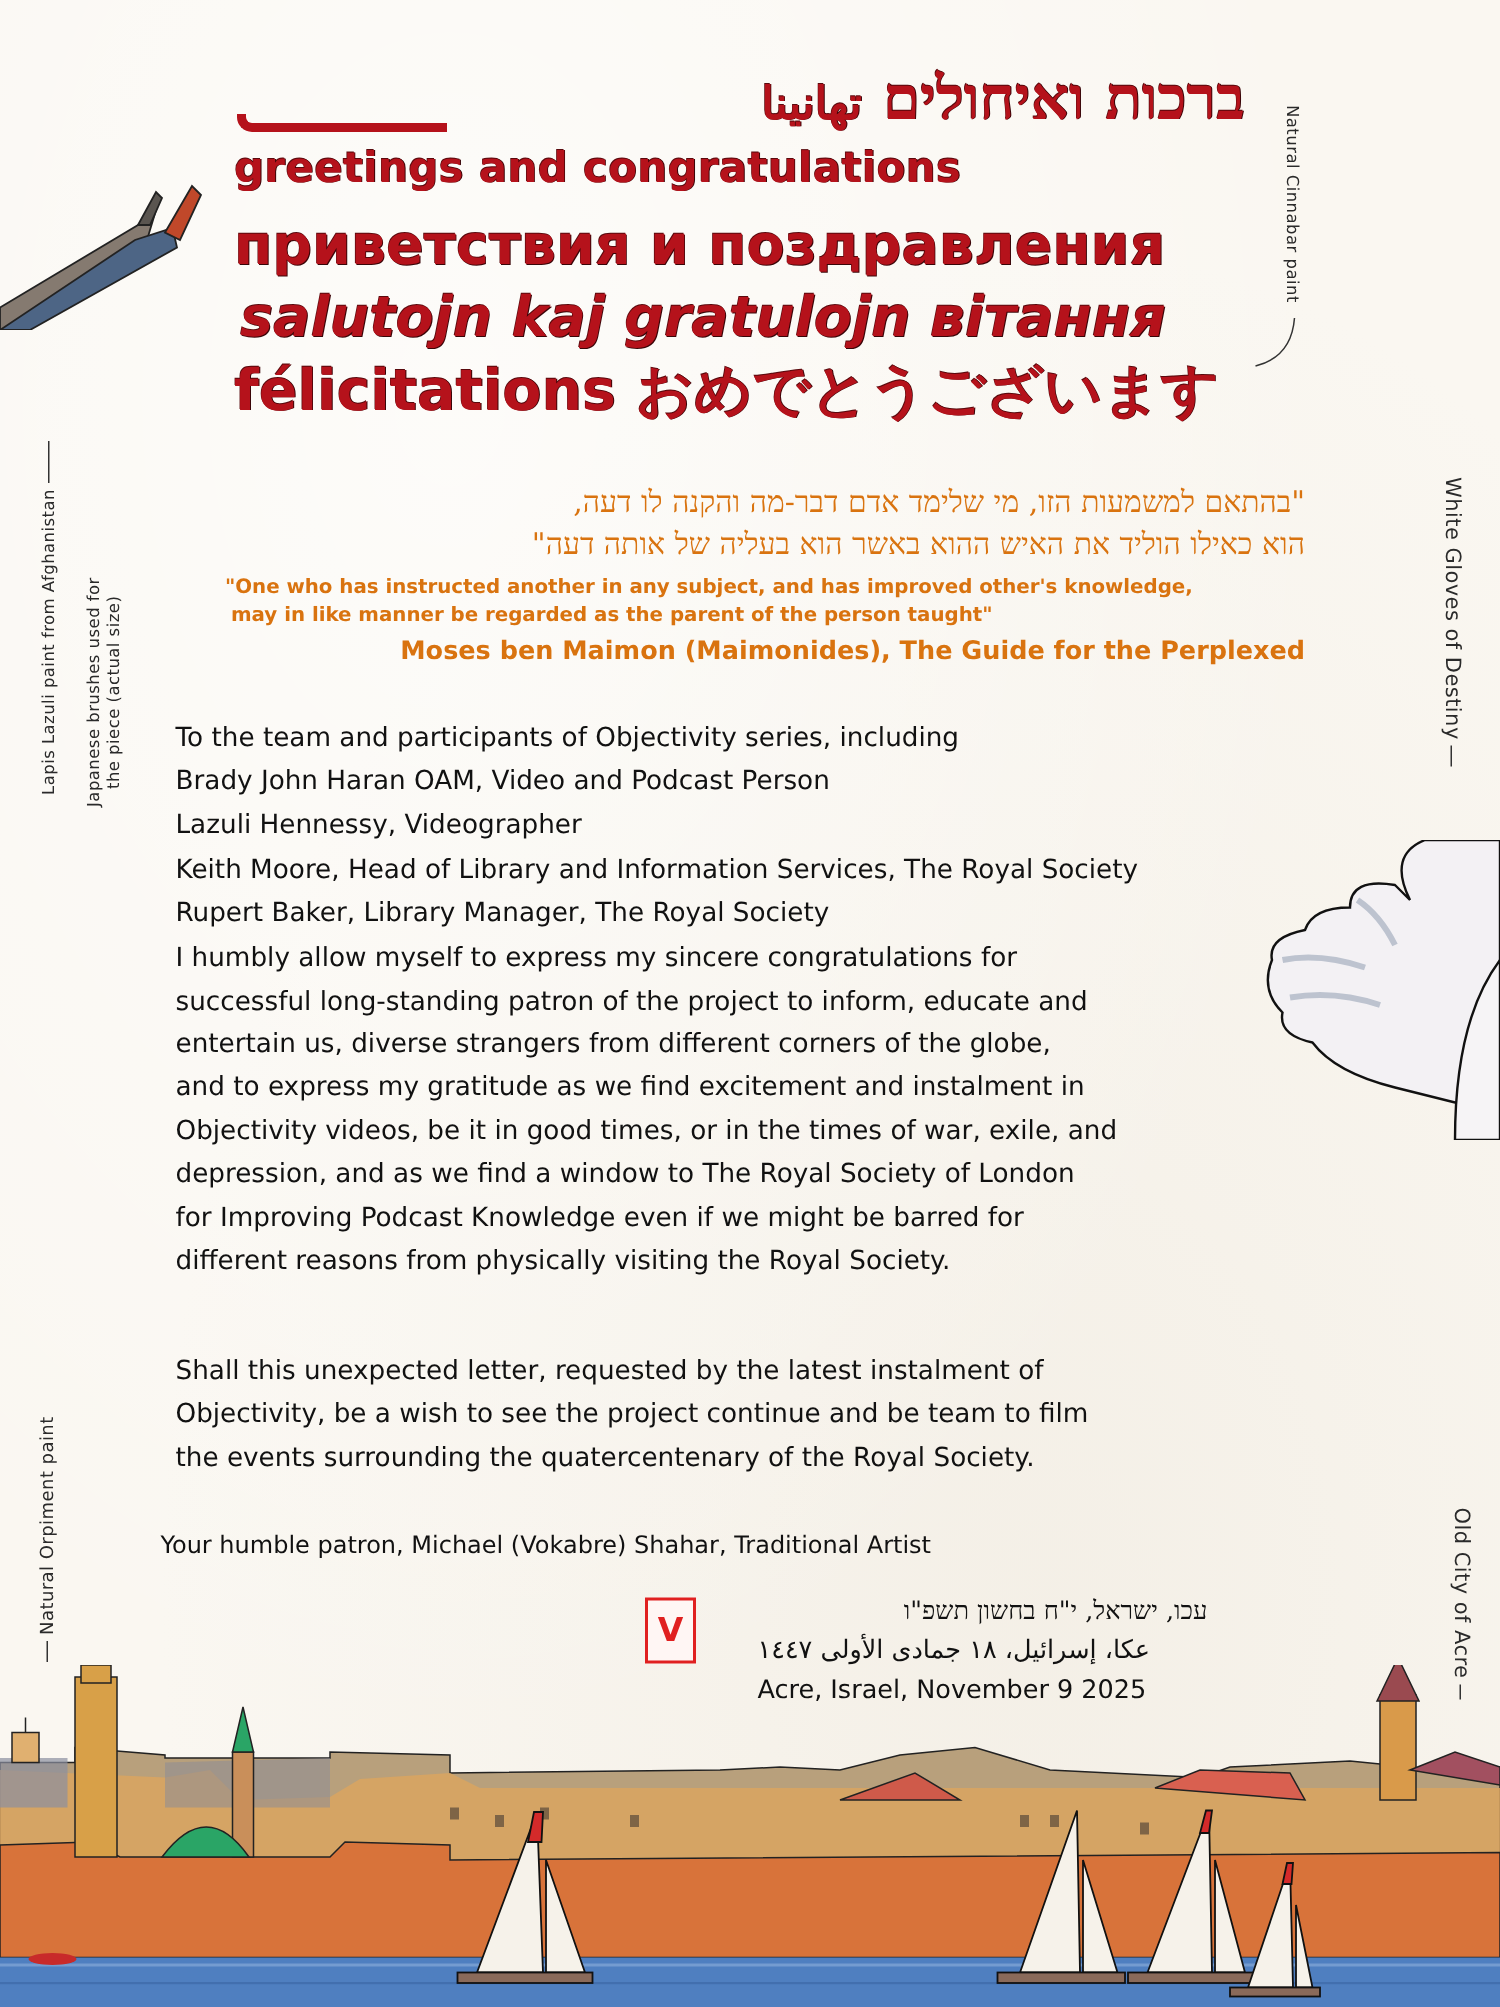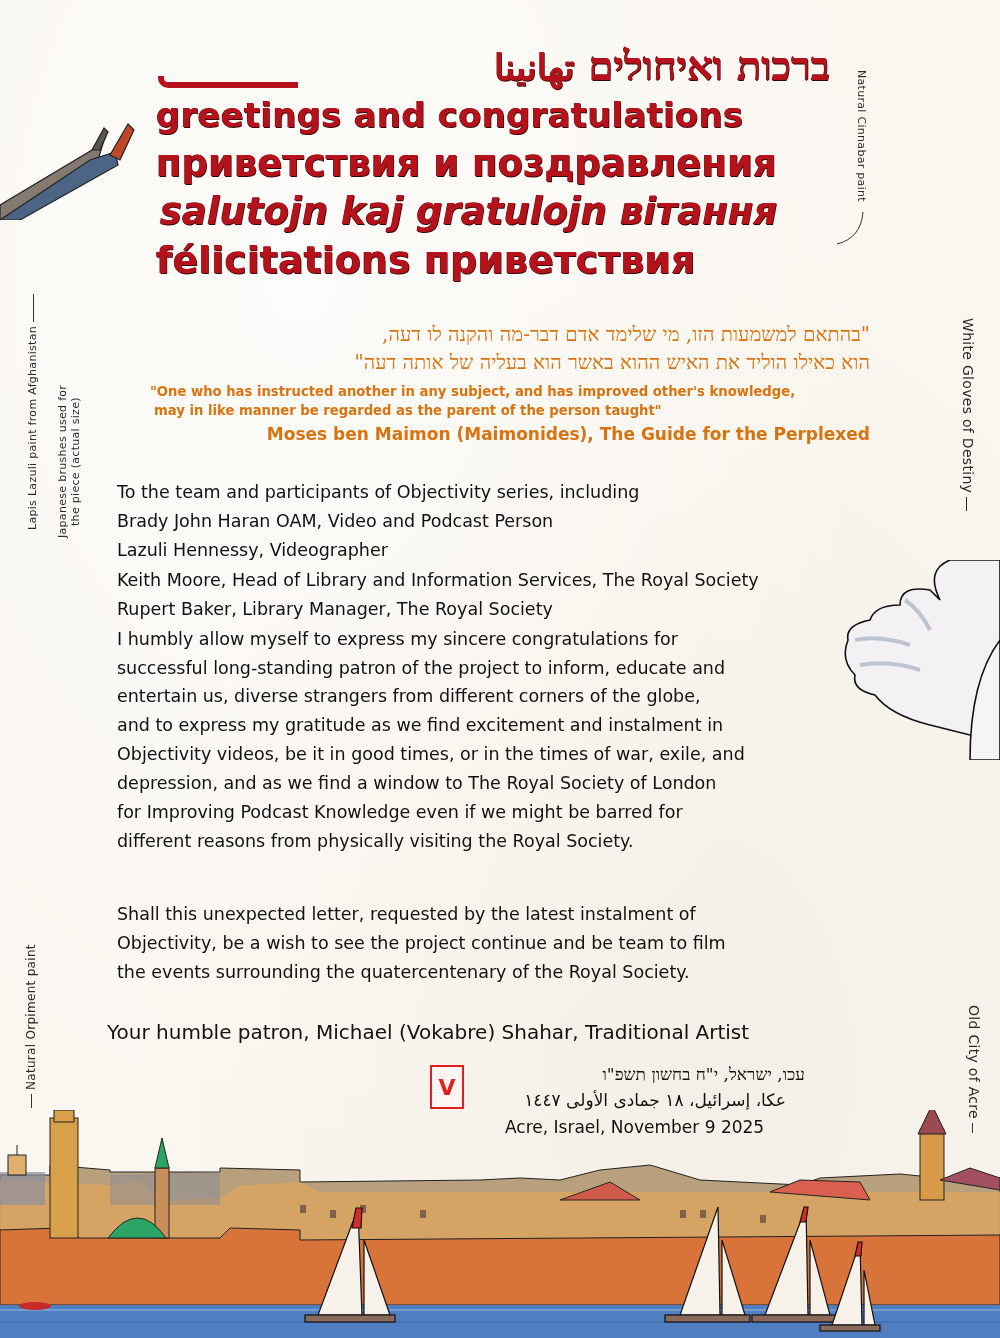--- a/index.html
+++ b/index.html
@@ -25,21 +25,21 @@
     font-weight: bold;
     text-shadow: 0.6px 0.6px 0 #3a0508, -0.4px -0.4px 0 #5a0a0e;
   }
   .title-line { position: absolute; white-space: nowrap; line-height: 1; }
   .t-hebrew { top: 4px; right: 0; font-size: 40px; direction: rtl; font-family: "DejaVu Serif", serif; }
   .t-arabic-flourish {
     position: absolute; top: 34px; left: 8px; width: 140px; height: 12px;
     border-bottom: 6px solid #b5121b; border-left: 6px solid #b5121b;
     border-bottom-left-radius: 10px;
   }
-  .t-english { top: 56px; left: 6px; font-size: 34px; letter-spacing: 0.2px; }
+  .t-english { top: 56px; left: 6px; font-size: 28px; letter-spacing: 0.2px; }
   .t-russian { top: 103px; left: 6px; font-size: 37px; }
   .t-esperanto { top: 151px; left: 10px; font-size: 37px; font-style: italic; }
   .t-french { top: 199px; left: 6px; font-size: 38px; }
 
   
   .side-note {
     position: absolute; font-size: 11px; color: #2a2a2a;
     white-space: nowrap; font-family: "DejaVu Sans", sans-serif;
     letter-spacing: 0.3px;
   }
@@ -60,29 +60,29 @@
   .q-en2 { top: 83px; left: 4px; }
   .q-attr { position: absolute; right: 0; top: 104px; white-space: nowrap; font-size: 17px; font-weight: bold; }
 
   
   .letter {
     position: absolute; left: 117px; top: 482px; width: 740px;
     font-family: "DejaVu Sans", sans-serif;
     font-size: 17.5px; color: #111;
   }
   .letter .ln { position: absolute; left: 0; white-space: nowrap; }
-  .sig { position: absolute; left: 107px; top: 1020px; font-size: 20px; white-space: nowrap; color: #111; }
+  .sig { position: absolute; left: 107px; top: 1020px; font-size: 16px; white-space: nowrap; color: #111; }
 
   .dateline {
     position: absolute; left: 505px; top: 1062px; width: 320px;
     font-size: 17px; color: #111;
   }
   .dateline .d { position: absolute; white-space: nowrap; }
   .d-heb { top: 2px; left: 0; width: 300px; text-align: right; direction: rtl; font-family: "DejaVu Serif", serif; }
-  .d-ar { top: 28px; left: 0; width: 300px; text-align: center; direction: rtl; }
+  .d-ar { top: 28px; left: 0; width: 300px; text-align: left; direction: rtl; }
   .d-en { top: 55px; left: 0; }
   .seal {
     position: absolute; left: 430px; top: 1065px; width: 34px; height: 44px;
     border: 2.5px solid #e02020; display: flex; align-items: center; justify-content: center;
     color: #e02020; font-weight: bold; font-size: 22px; background: #fff6f4;
   }
 
   
   .brushes { position: absolute; left: 0; top: 110px; width: 140px; height: 110px; }
 
@@ -103,26 +103,26 @@
     <polygon points="0,110 90,50 115,42 118,55 20,110" fill="#4d6585"></polygon>
     <polygon points="92,40 104,18 108,22 100,40" fill="#5a5550"></polygon>
     <polygon points="110,45 128,14 134,20 120,50" fill="#c0482a"></polygon>
   </g>
 </svg>
 
 <div class="title-block">
   <div class="t-arabic-flourish"></div>
   <div class="title-line t-hebrew">
     <span>ברכות ואיחולים</span>
-    <span style="font-size:36px">تهانينا</span>
+    <span style="font-size:30px">تهانينا</span>
   </div>
   <div class="title-line t-english">greetings and congratulations</div>
   <div class="title-line t-russian">приветствия и поздравления</div>
   <div class="title-line t-esperanto">salutojn kaj gratulojn вітання</div>
-  <div class="title-line t-french">félicitations приветствия</div>
+  <div class="title-line t-french">félicitations おめでとうございます</div>
 </div>
 
 <div class="side-note rot-cw" style="left:868px; top:70px;">
   <span>Natural Cinnabar paint</span>
 </div>
 <svg style="position:absolute; left:835px; top:210px;" width="30" height="40">
   <path d="M28 2 Q26 28 2 34" stroke="#333" fill="none" stroke-width="1"></path>
 </svg>
 
 <div class="side-note rot-ccw" style="left:26px; top:530px;">

